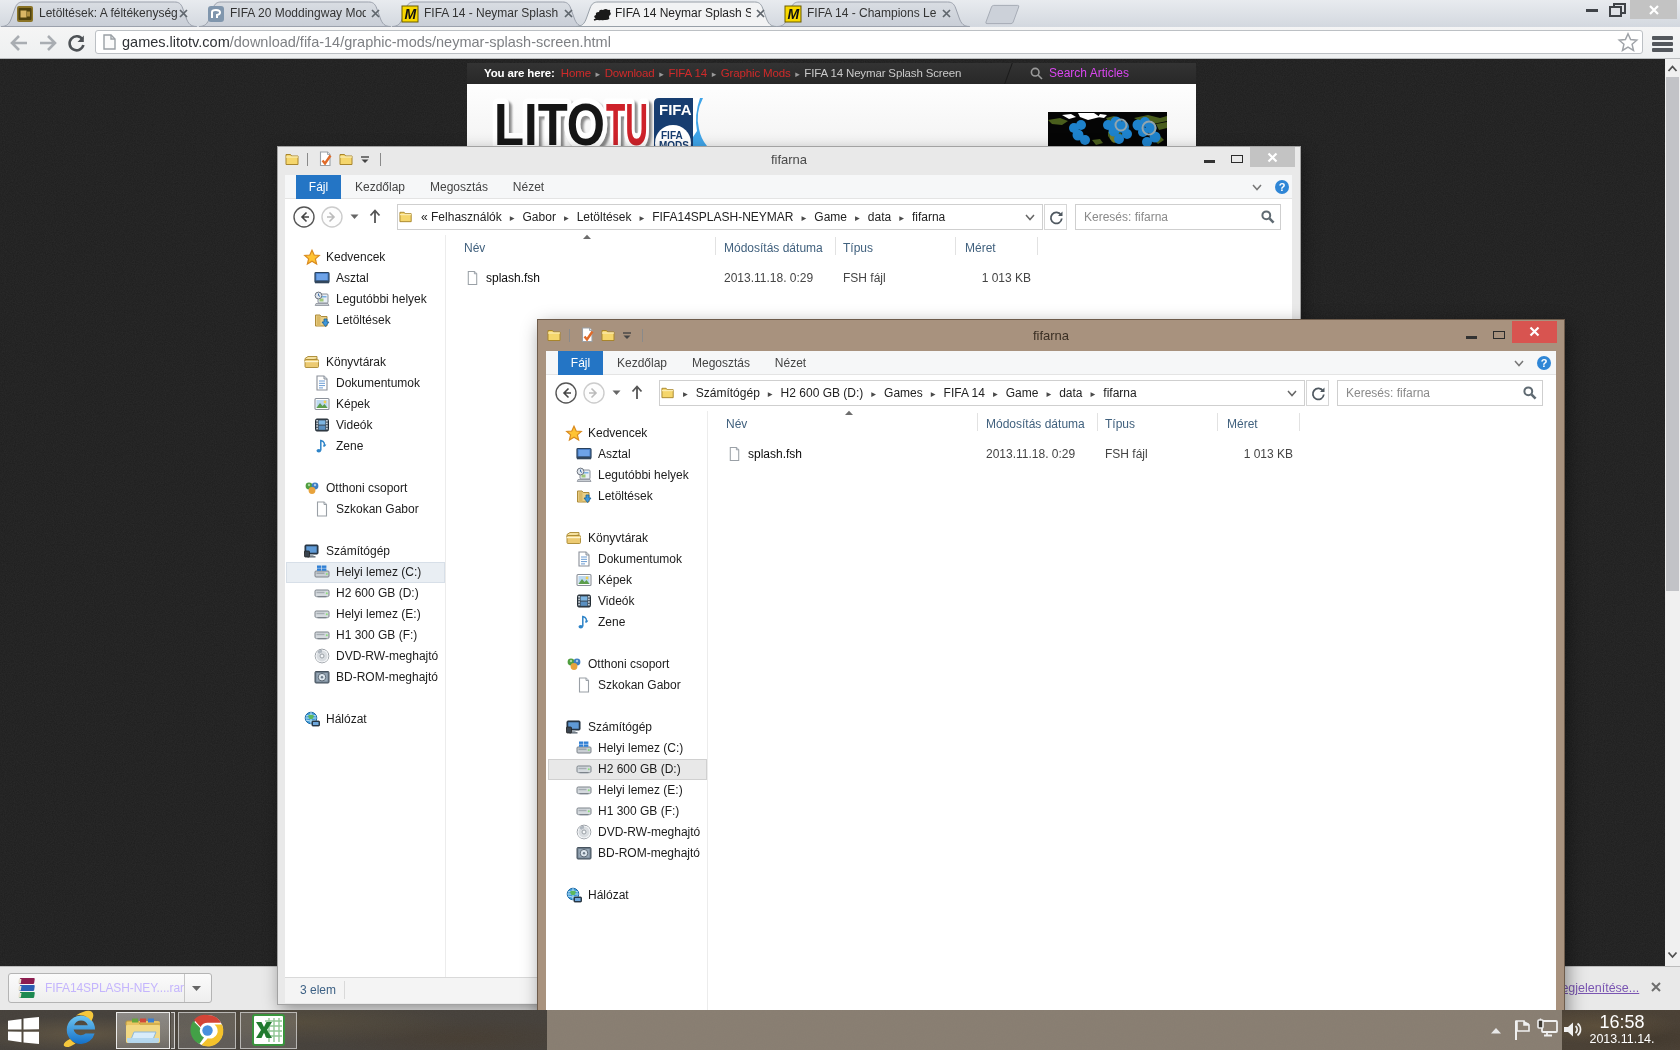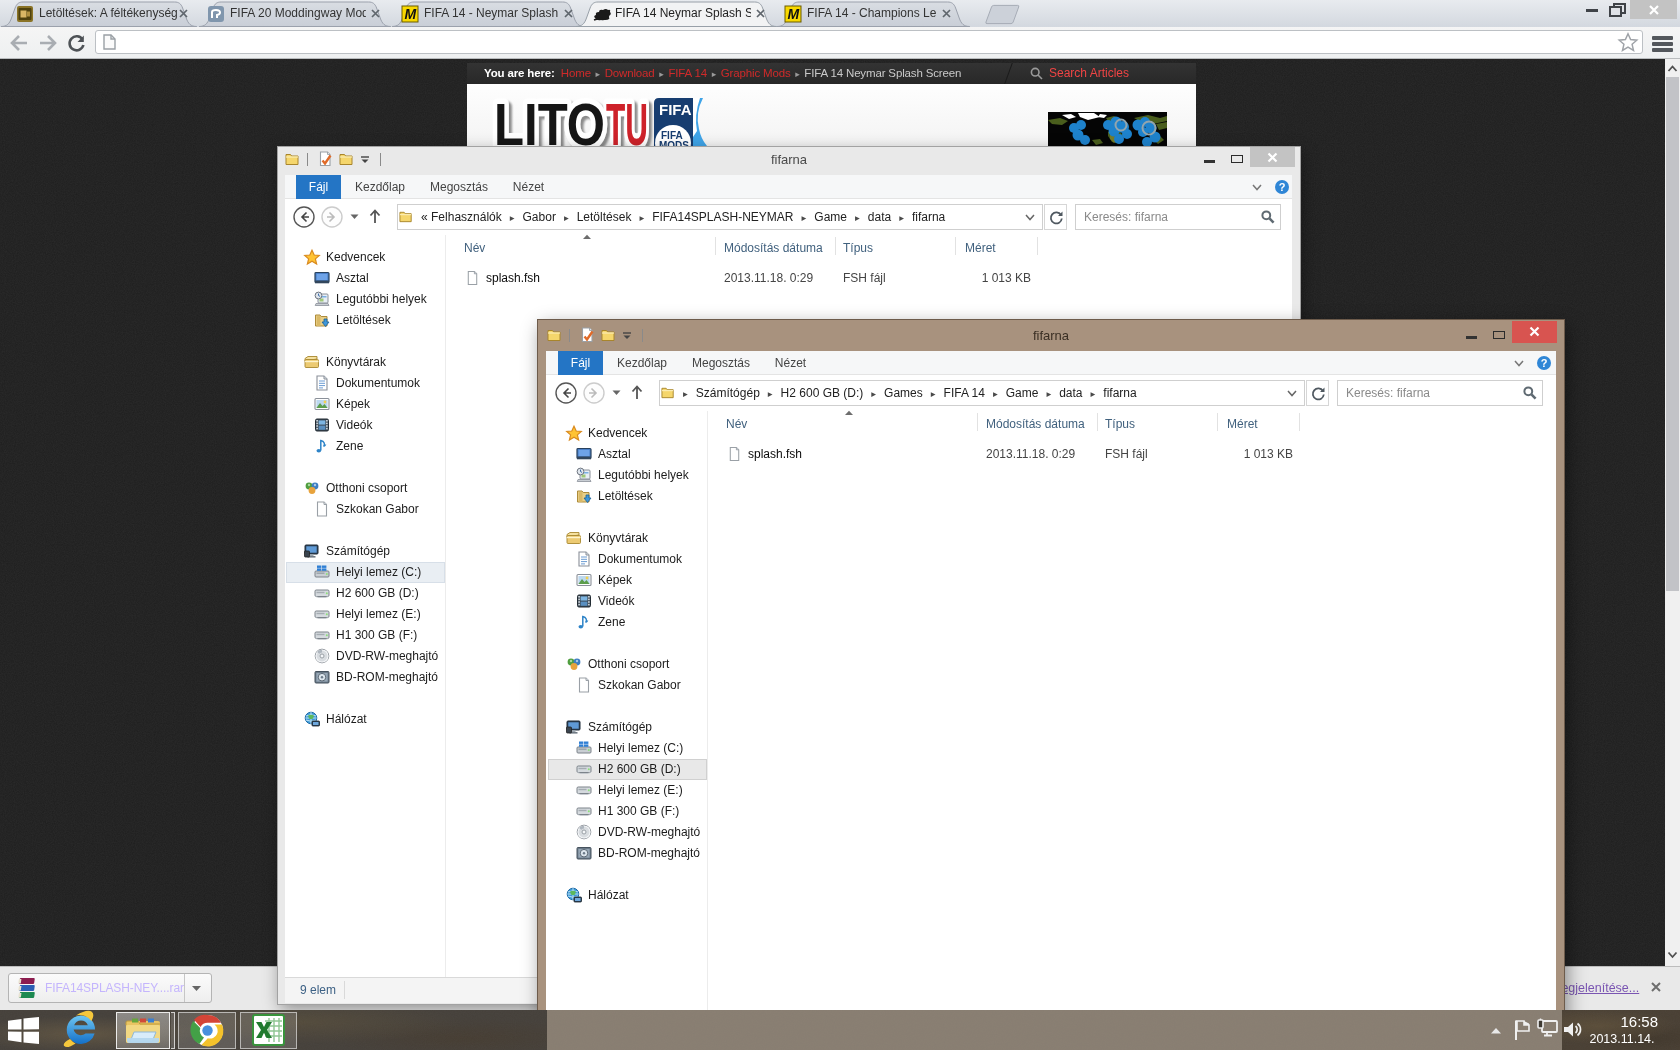--- a/index.html
+++ b/index.html
@@ -16,21 +16,21 @@
       </filter>
       <rect width="1680" height="950" filter="url(#nz)" opacity="0.35"></rect>
     </svg>
     <div class="a" style="left:467px;top:84px;width:729px;height:882px;background:linear-gradient(#fefefe,#f4f4f4 60px,#f4f4f4)"></div>
     <div class="a" style="left:467px;top:63px;width:729px;height:21px;background:linear-gradient(#333,#282828)"></div>
     <div class="t" style="left:484px;top:63px;height:21px;line-height:21px;font-size:11.5px;letter-spacing:-0.15px"><span style="color:#fff;font-weight:bold">You are here:&nbsp;&nbsp;</span><span style="color:#cf2a2a">Home</span><span style="color:#9a9a9a;font-size:9px">&nbsp; ▸ &nbsp;</span><span style="color:#cf2a2a">Download</span><span style="color:#9a9a9a;font-size:9px">&nbsp; ▸ &nbsp;</span><span style="color:#cf2a2a">FIFA 14</span><span style="color:#9a9a9a;font-size:9px">&nbsp; ▸ &nbsp;</span><span style="color:#cf2a2a">Graphic Mods</span><span style="color:#9a9a9a;font-size:9px">&nbsp; ▸ &nbsp;</span><span style="color:#c9c9c9">FIFA 14 Neymar Splash Screen</span></div>
     <svg class="a" style="left:1030px;top:67px" width="13" height="13">
       <circle cx="5.2" cy="5.2" r="3.8" fill="none" stroke="#9a9a9a" stroke-width="1.6"></circle>
       <line x1="8" y1="8" x2="12" y2="12" stroke="#9a9a9a" stroke-width="1.6"></line>
     </svg>
-    <div class="t" style="left:1049px;top:63px;height:21px;line-height:21px;font-size:12px;color:#ef4444">Search Articles</div>
+    <div class="t" style="left:1049px;top:63px;height:21px;line-height:21px;font-size:12px;color:#d946ef">Search Articles</div>
     <div class="a" style="left:1008px;top:63px;width:1px;height:21px;background:#1a1a1a;transform:skewX(-20deg)"></div>
     <svg class="a" style="left:488px;top:92px" width="230" height="55">
 <defs>
         <filter id="lsh" x="-20%" y="-20%" width="160%" height="160%">
           <feDropShadow dx="3" dy="3" stdDeviation="1" flood-color="#8a8a8a" flood-opacity="1"></feDropShadow>
         </filter>
       </defs>
 <g filter="url(#lsh)" font-family="Liberation Sans,sans-serif" font-weight="bold" font-size="60px">
 <text x="6" y="53" textLength="111" lengthAdjust="spacingAndGlyphs" paint-order="stroke" stroke="#fff" stroke-width="11" stroke-linejoin="round" fill="#141414">LITO</text>
 <text x="118" y="53" textLength="42" lengthAdjust="spacingAndGlyphs" paint-order="stroke" stroke="#fff" stroke-width="11" stroke-linejoin="round" fill="#ce2229">TU</text>
@@ -188,20 +188,21 @@
     </svg>
     <svg class="a" style="left:67px;top:34px" width="19" height="18">
       <path d="M15.5,5.5 A7,7 0 1 0 16.4,11" stroke="#4e5256" stroke-width="2.6" fill="none"></path>
       <path d="M16.8,1.5 L16.8,8 L10.5,8 Z" fill="#4e5256"></path>
     </svg>
     <div class="a" style="left:95px;top:30px;width:1548px;height:24px;background:#fff;border:1px solid #bcc0c4;border-radius:3px;box-sizing:border-box"></div>
     <svg class="a" style="left:103px;top:34px" width="13" height="16">
       <path d="M1,1 L8,1 L12,5 L12,15 L1,15 Z" fill="#fbfbfb" stroke="#9aa0a5" stroke-width="1.4"></path>
       <path d="M8,1 L8,5 L12,5" fill="none" stroke="#9aa0a5" stroke-width="1.4"></path>
     </svg>
+    <div class="t" style="left:122px;top:30px;height:24px;line-height:24px;font-size:14.5px;color:#2f3236">games.litotv.com<span style="color:#7e8084">/download/fifa-14/graphic-mods/neymar-splash-screen.html</span></div>
     <svg class="a" style="left:1618px;top:32px" width="20" height="20">
       <path d="M10,1.8 L12.6,7.6 L18.8,8.2 L14.1,12.3 L15.5,18.4 L10,15.1 L4.5,18.4 L5.9,12.3 L1.2,8.2 L7.4,7.6 Z" fill="none" stroke="#9fa3a8" stroke-width="1.5"></path>
     </svg>
     <div class="a" style="left:1652px;top:36px;width:21px;height:3.5px;background:#53575c;border-radius:1px"></div>
     <div class="a" style="left:1652px;top:42px;width:21px;height:3.5px;background:#53575c;border-radius:1px"></div>
     <div class="a" style="left:1652px;top:48px;width:21px;height:3.5px;background:#53575c;border-radius:1px"></div>
     <div class="a" style="left:278px;top:147px;width:1022px;height:857px;background:#e9e9e9;box-shadow:0 0 0 1px #a2a2a2,2px 5px 16px rgba(0,0,0,.4)"></div>
     <div class="a" style="left:285px;top:175px;width:1007px;height:822px;background:#fff"></div>
     <svg class="a" style="left:285px;top:151px" width="16" height="16" viewBox="0 0 16 16">
       <path d="M1,3.5 L5.5,3.5 L6.6,5 L13,5 L13,13.5 L1,13.5 Z" fill="#f5d66c" stroke="#a8852c" stroke-width="1"></path>
@@ -428,21 +429,21 @@
     <div class="a" style="left:1037px;top:237px;width:1px;height:18px;background:#e2e2e2"></div>
     <svg class="a" style="left:465px;top:269px" width="15" height="18" viewBox="0 0 16 16">
       <path d="M3.5,1 L10,1 L12.5,3.5 L12.5,15 L3.5,15 Z" fill="#fff" stroke="#9aa0a6" stroke-width="1.1"></path>
       <path d="M10,1 L10,3.5 L12.5,3.5" fill="#e3e8ee" stroke="#9aa0a6" stroke-width="1"></path>
     </svg>
     <div class="t" style="left:486px;top:268px;height:21px;line-height:21px;font-size:12px;color:#0a0a0a">splash.fsh</div>
     <div class="t" style="left:724px;top:268px;height:21px;line-height:21px;font-size:12px;color:#444">2013.11.18. 0:29</div>
     <div class="t" style="left:843px;top:268px;height:21px;line-height:21px;font-size:12px;color:#444">FSH fájl</div>
     <div class="t" style="left:881px;top:268px;width:150px;height:21px;line-height:21px;font-size:12px;color:#444;text-align:right">1 013 KB</div>
     <div class="a" style="left:285px;top:977px;width:1007px;height:26px;background:#f4f4f4;border-top:1px solid #d9d9d9;box-sizing:border-box"></div>
-    <div class="t" style="left:300px;top:978px;height:24px;line-height:24px;font-size:12px;color:#3d6185">9 elem</div>
+    <div class="t" style="left:300px;top:978px;height:24px;line-height:24px;font-size:12px;color:#3d6185">3 elem</div>
     <div class="a" style="left:344px;top:981px;width:1px;height:18px;background:#d9d9d9"></div>
     <div class="a" style="left:538px;top:320px;width:1026px;height:740px;background:#a8927e;box-shadow:0 0 0 1px #6d5b4b,3px 6px 18px rgba(0,0,0,.45)"></div>
     <div class="a" style="left:546px;top:351px;width:1010px;height:700px;background:#fff"></div>
     <svg class="a" style="left:547px;top:327px" width="16" height="16" viewBox="0 0 16 16">
       <path d="M1,3.5 L5.5,3.5 L6.6,5 L13,5 L13,13.5 L1,13.5 Z" fill="#f5d66c" stroke="#a8852c" stroke-width="1"></path>
       <path d="M1,6 L13,6" stroke="#fbedb6" stroke-width="1.2"></path>
     </svg>
     <div class="a" style="left:569px;top:329px;width:1px;height:13px;background:#8a8a8a"></div>
     <svg class="a" style="left:580px;top:327px" width="16" height="16" viewBox="0 0 16 16">
       <path d="M2.5,1 L9.5,1 L12,3.5 L12,14.5 L2.5,14.5 Z" fill="#fff" stroke="#9aa0a6" stroke-width="1.1"></path>
@@ -737,14 +738,14 @@
     <svg class="a" style="left:1537px;top:1019px" width="22" height="21">
 <rect x="5" y="2" width="15" height="11" rx="1" fill="none" stroke="#f0f0f0" stroke-width="1.8"></rect>
 <path d="M10,13 L10,16 M7,16.5 L15,16.5" stroke="#f0f0f0" stroke-width="1.8"></path>
 <rect x="1" y="1" width="5" height="8" rx="1" fill="#3f3a33" stroke="#f0f0f0" stroke-width="1.6"></rect>
 <path d="M3.5,1 L3.5,-0.5" stroke="#f0f0f0" stroke-width="1.4"></path>
     </svg>
     <svg class="a" style="left:1563px;top:1020px" width="20" height="19">
 <path d="M1,7 L5,7 L10,2.5 L10,16.5 L5,12 L1,12 Z" fill="#f0f0f0"></path>
 <path d="M12.5,6 A4.5,4.5 0 0 1 12.5,13 M14.5,3.5 A7.5,7.5 0 0 1 14.5,15.5" stroke="#f0f0f0" stroke-width="1.7" fill="none"></path>
     </svg>
-    <div class="t" style="left:1586px;top:1014px;width:72px;height:16px;line-height:16px;font-size:15px;color:#fff;text-align:right">16:58</div>
+    <div class="t" style="left:1586px;top:1014px;width:72px;height:16px;line-height:16px;font-size:18px;color:#fff;text-align:center">16:58</div>
     <div class="t" style="left:1586px;top:1031px;width:72px;height:16px;line-height:16px;font-size:12.5px;color:#fff;text-align:center">2013.11.14.</div>
   </div>
 </body></html>

